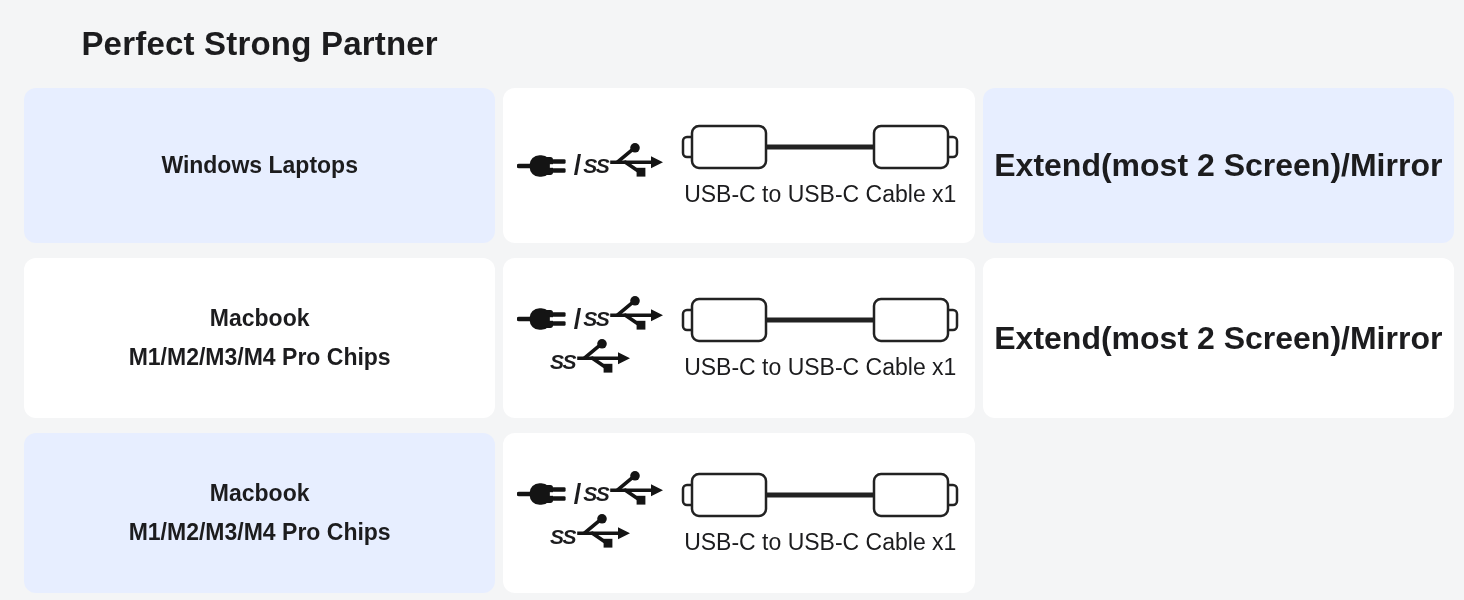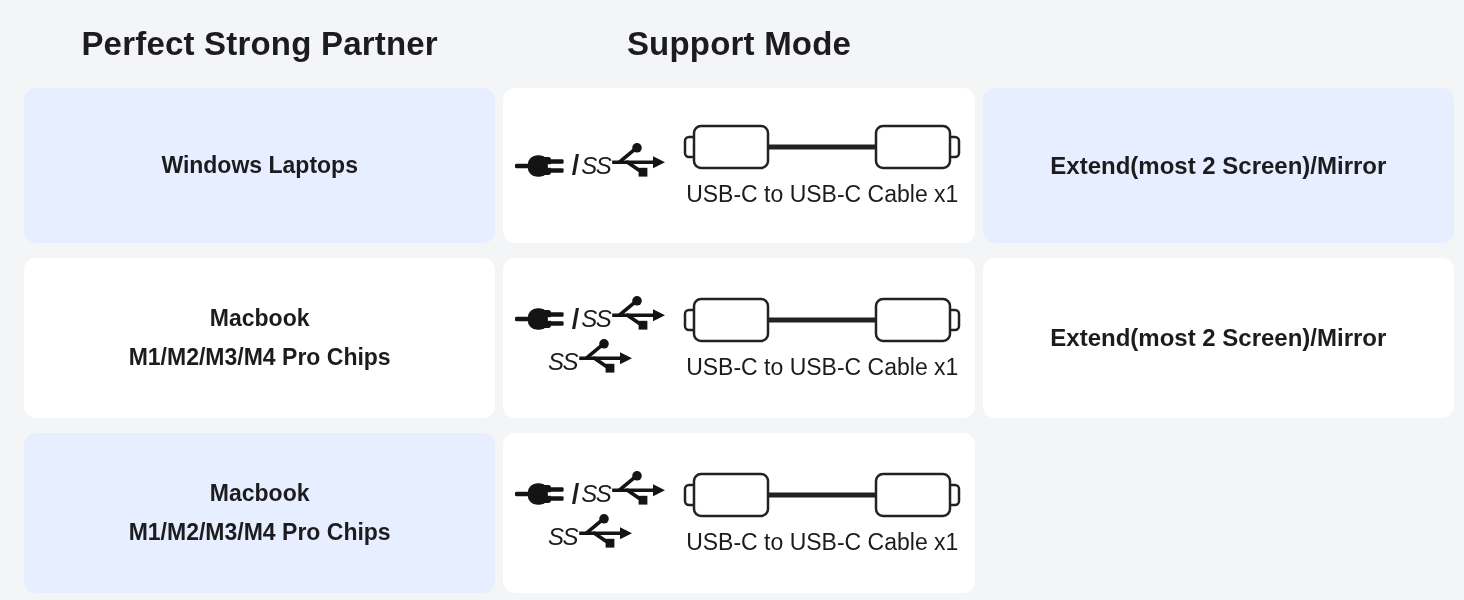--- a/index.html
+++ b/index.html
@@ -46,21 +46,21 @@
   .cell.blue{background:var(--cell-blue);}
   .cell.white{background:var(--cell-white);}
   .partner-cell{flex-direction:column;text-align:center;}
   .partner-line{
     font-size:23px;
     font-weight:700;
     line-height:1.7;
     white-space:nowrap;
   }
   .support-text{
-    font-size:24px;
+    font-size:32px;
     font-weight:700;
     white-space:nowrap;
     text-align:center;
   }
   .conn-content{
     display:flex;
     align-items:center;
     gap:16px;
   }
   .icon-stack{
@@ -77,22 +77,22 @@
     font-size:27px;
     font-weight:600;
     margin:0 2px 0 3px;
   }
   .ss-logo{
     display:flex;
     align-items:center;
   }
   .ss-text{
     font-style:italic;
-    font-weight:400;
-    font-size:24px;
+    font-weight:700;
+    font-size:21px;
     letter-spacing:-1.5px;
   }
   .ss-logo svg{margin:-14px 0 0 -1px;display:block;}
   .plug-icon svg{display:block;}
   .cable-block{
     display:flex;
     flex-direction:column;
     align-items:center;
   }
   .cable-label{
@@ -103,21 +103,20 @@
     color:var(--text);
   }
 </style>
 </head>
 <body>
 
 <div class="wrap">
 
   <div class="headers">
     <div class="header-cell">Perfect Strong Partner</div>
-    <div class="header-cell">Support Mode</div>
   </div>
 
   <div class="grid">
 
     <div class="cell blue partner-cell">
       <div class="partner-line">Windows Laptops</div>
     </div>
     <div class="cell white">
       <div class="conn-content">
         <div class="icon-stack">

